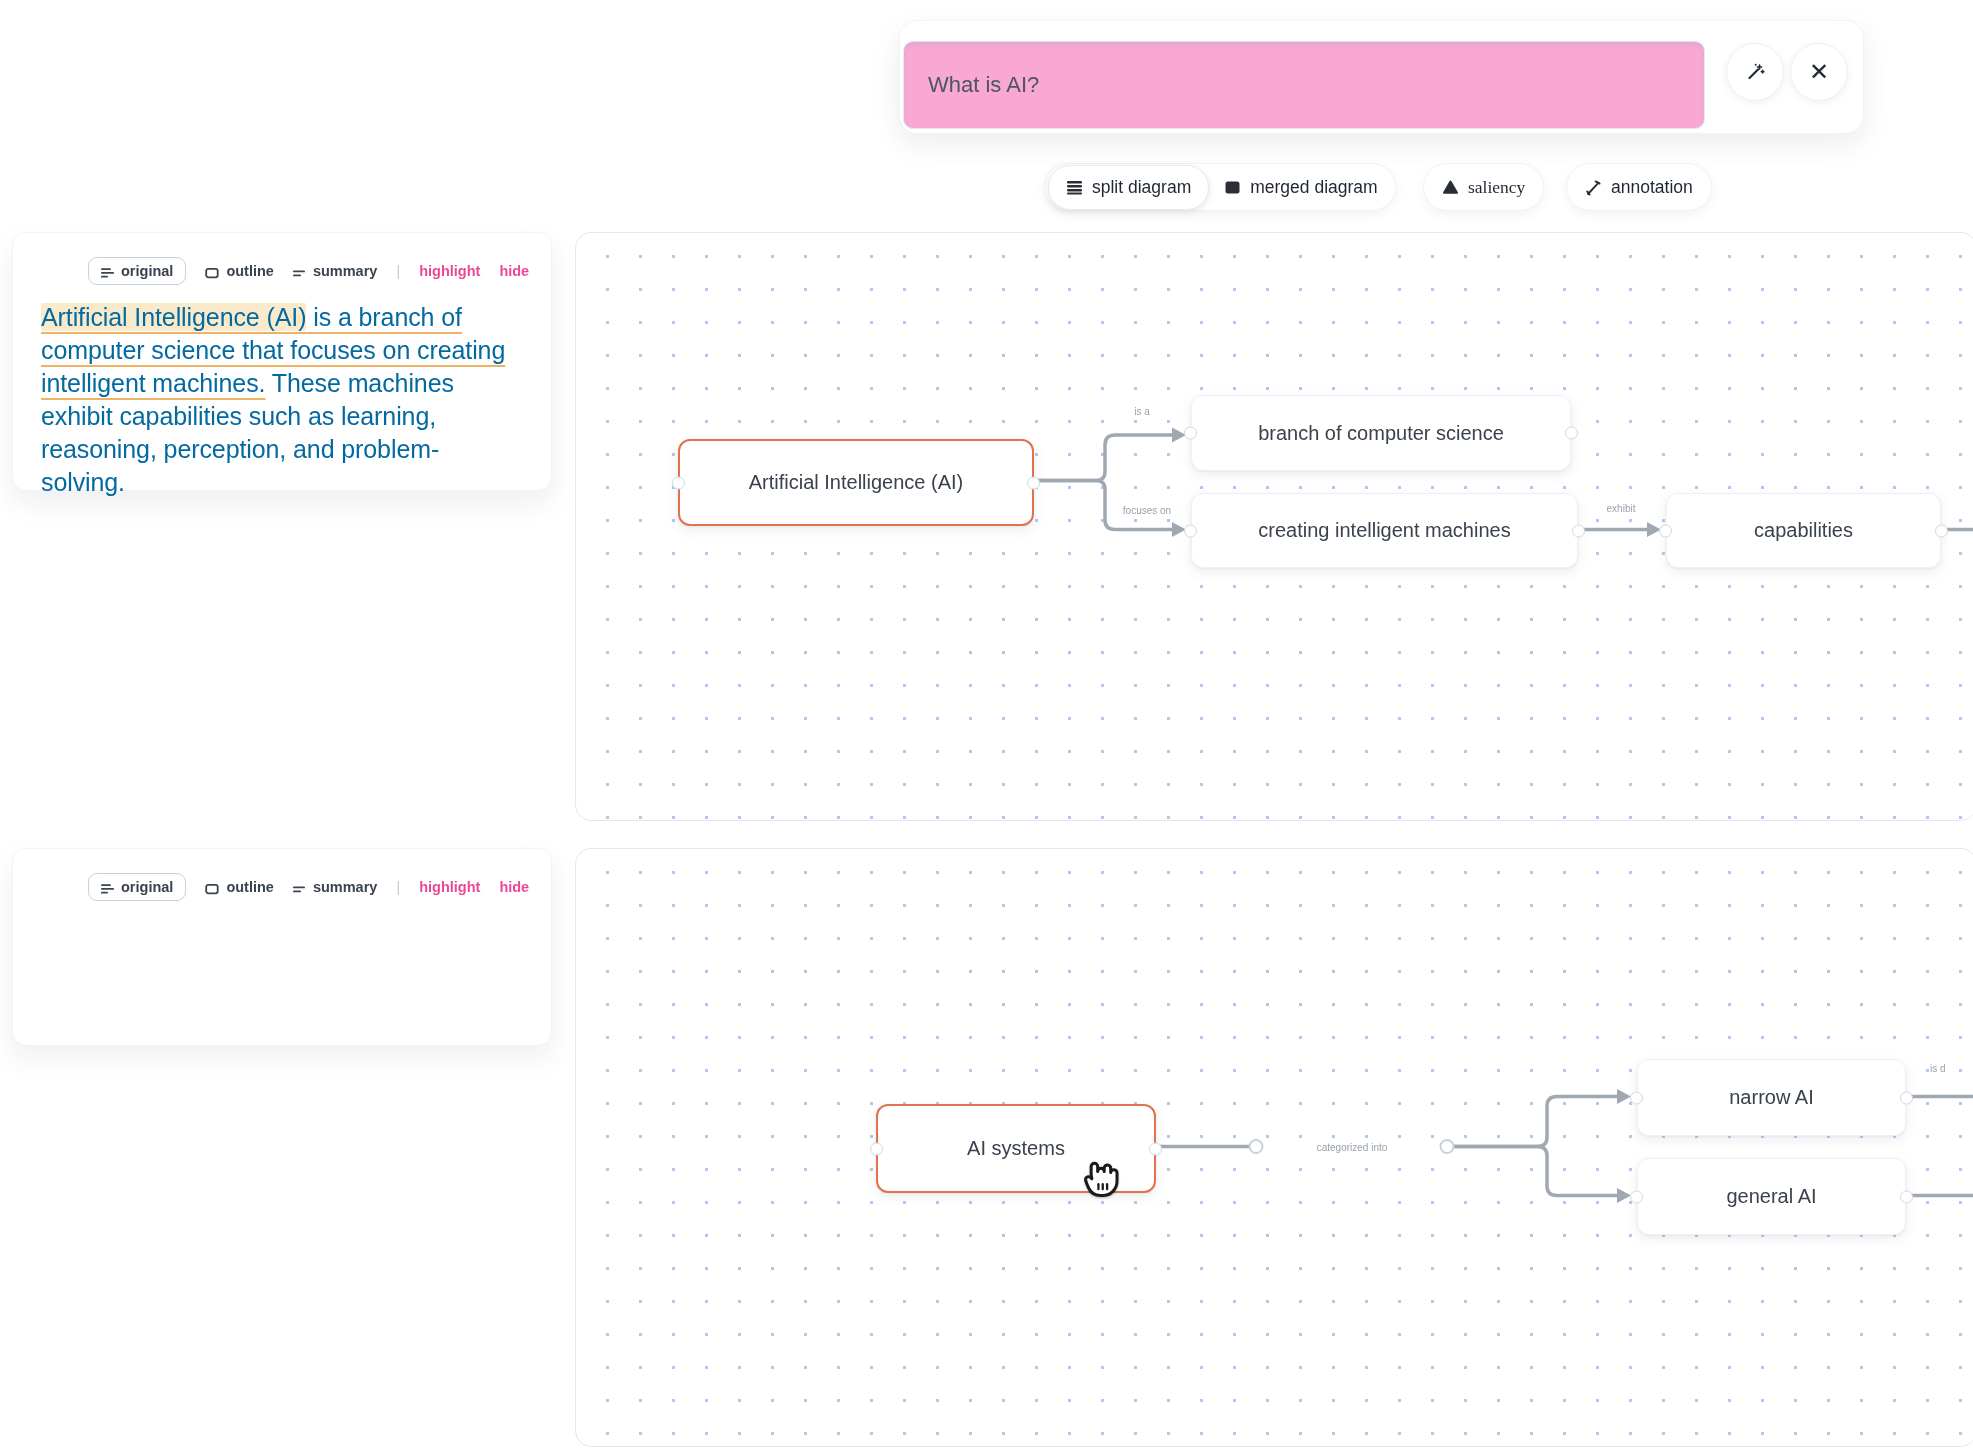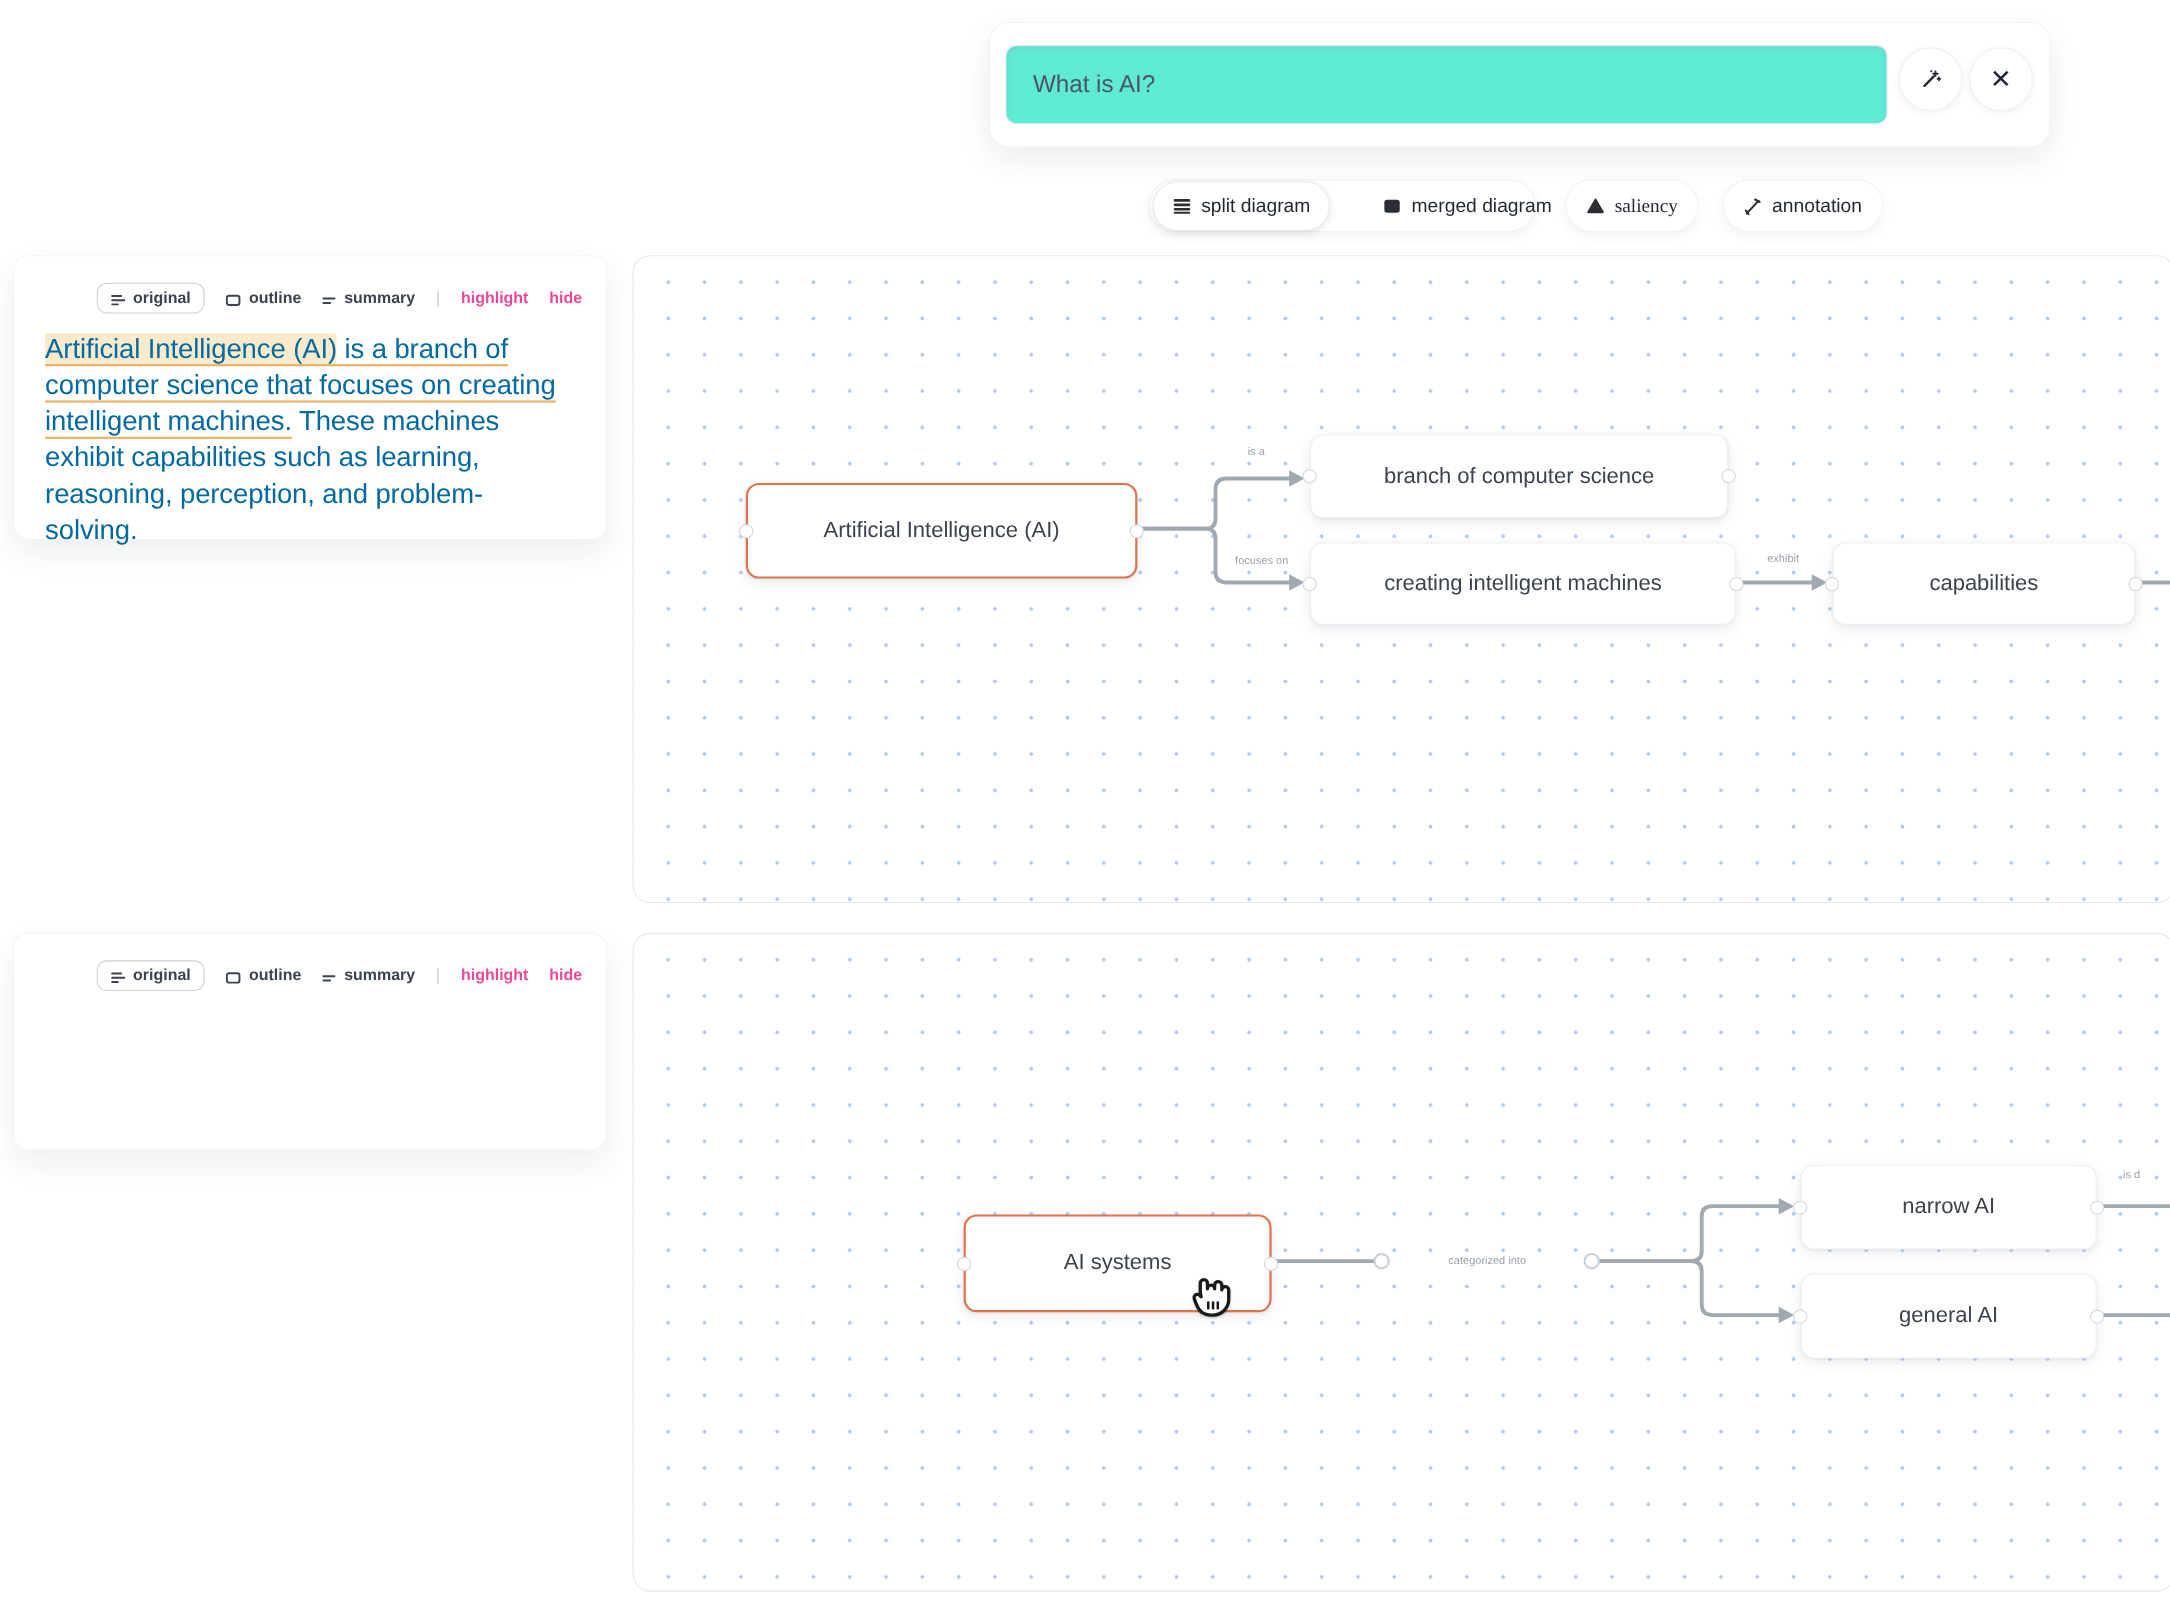--- a/index.html
+++ b/index.html
@@ -9,39 +9,39 @@
     font-family:"Liberation Sans", sans-serif;
     -webkit-font-smoothing:antialiased;
   }
   
   .search-card{
     position:absolute;left:899px;top:20px;width:963px;height:112px;
     background:#fff;border:1px solid #f1f3f6;border-radius:18px;
     box-shadow:0 10px 28px rgba(15,23,42,.08);
   }
   .search-input{
-    position:absolute;left:14px;top:20px;width:802px;height:72px;
-    border:1px solid #e3e8ef;border-radius:10px;background:#5eead4;
+    position:absolute;left:3px;top:20px;width:802px;height:88px;
+    border:1px solid #e3e8ef;border-radius:10px;background:#f9a8d4;
     box-shadow:inset 0 3px 5px rgba(148,163,184,.22);
     font-family:"Liberation Sans", sans-serif;
     font-size:22px;color:#4b5563;padding:0 24px;box-sizing:border-box;outline:none;
   }
   .round-btn{
     position:absolute;top:22px;width:56px;height:56px;border-radius:50%;
     background:#fff;border:1px solid #eef0f3;box-shadow:0 2px 8px rgba(0,0,0,.06);
     display:flex;align-items:center;justify-content:center;cursor:pointer;
   }
   .round-btn.wand{left:826px;}
   .round-btn.close{left:890px;font-size:24px;color:#1f2937;}
   
   .chip-group{
     position:absolute;left:1044px;top:163px;height:48px;width:352px;
     background:#fff;border:1px solid #f0f2f5;border-radius:26px;
     box-shadow:0 4px 12px rgba(15,23,42,.05);
-    display:flex;align-items:center;box-sizing:border-box;gap:33px;
+    display:flex;align-items:center;box-sizing:border-box;
   }
   .chip{
     display:inline-flex;align-items:center;gap:9px;
     font-size:17.5px;color:#1f2730;font-weight:500;white-space:nowrap;
   }
   .chip-selected{
     height:43px;margin-left:3px;padding:0 17px;border-radius:22px;
     background:#fff;border:1px solid #e7eaee;
     box-shadow:0 2px 7px rgba(15,23,42,.10);
   }

